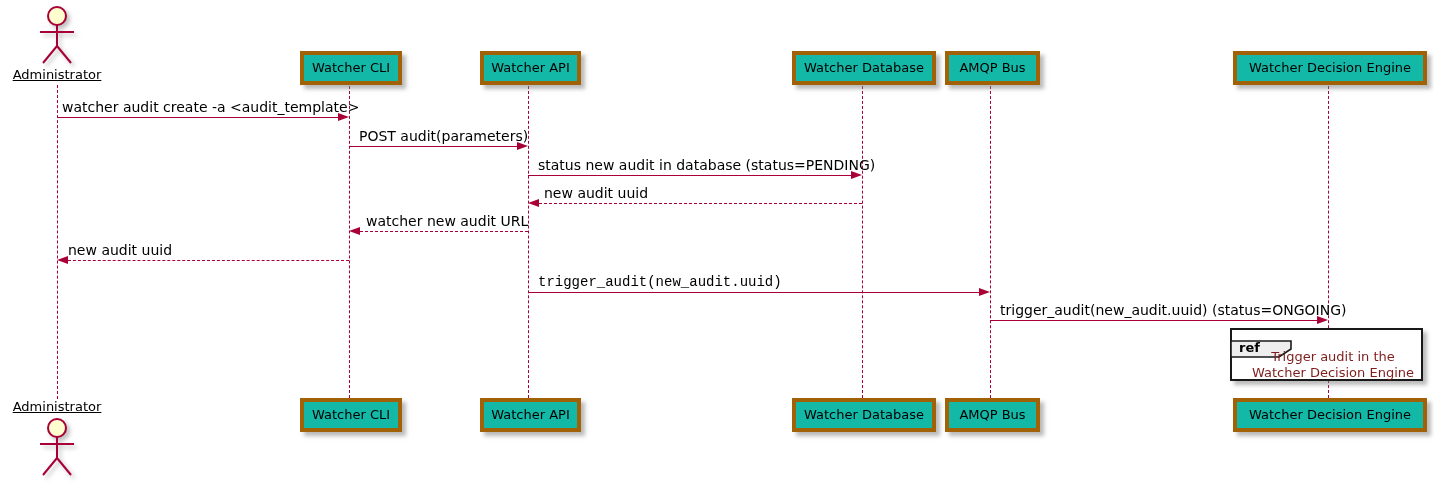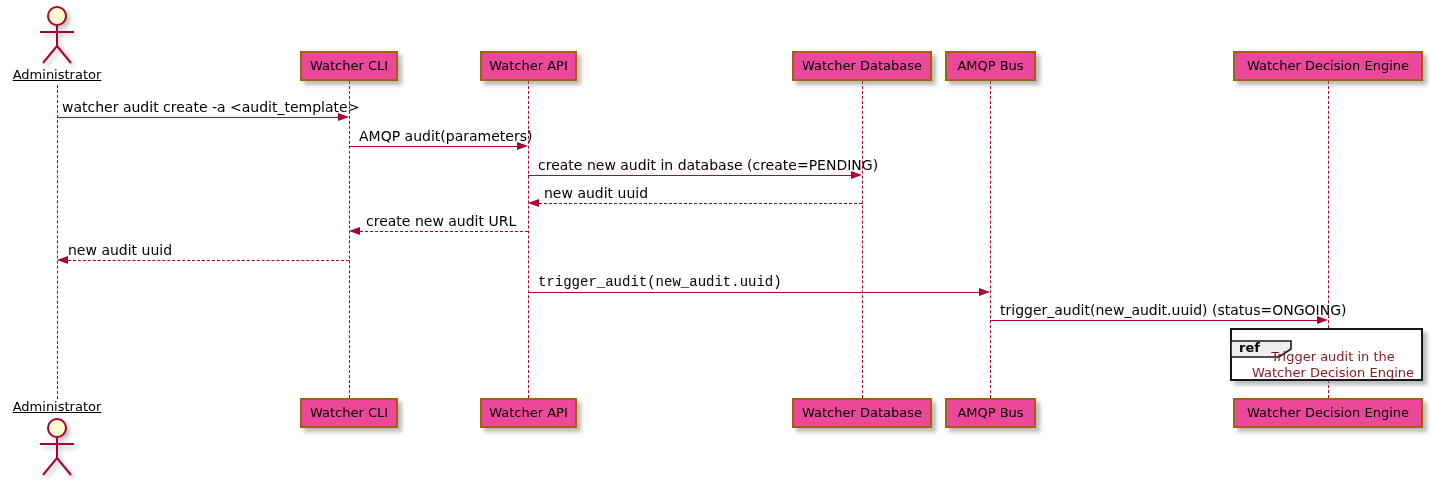--- a/index.html
+++ b/index.html
@@ -20,22 +20,22 @@
   .lifeline {
     position: absolute;
     width: 0;
     border-left: 1px dashed #A80036;
     z-index: 1;
   }
   .pbox {
     position: absolute;
     height: 26px;
     line-height: 26px;
-    border: 2px solid #a16207;
-    background: #ec4899;
+    border: 4px solid #a16207;
+    background: #14b8a6;
     text-align: center;
     font-size: 13px;
     color: #000000;
     box-shadow: 4px 4px 4px rgba(130,130,130,0.55);
     z-index: 3;
     white-space: nowrap;
   }
   .actor-label {
     position: absolute;
     width: 100px;
@@ -157,39 +157,39 @@
   <div class="pbox" style="left:945px; top:398px; width:87px;">AMQP Bus</div>
   <div class="pbox" style="left:1233px; top:398px; width:186px;">Watcher Decision Engine</div>
 
   <div>
     <div class="msg-label" style="left:62px; top:99px;">watcher audit create -a &lt;audit_template&gt;</div>
     <div class="msg-line" style="left:57px; top:117px; width:282px;"></div>
     <div class="ah right" style="left:338px; top:113px;"></div>
   </div>
 
   <div>
-    <div class="msg-label" style="left:359px; top:128px;">AMQP audit(parameters)</div>
+    <div class="msg-label" style="left:359px; top:128px;">POST audit(parameters)</div>
     <div class="msg-line" style="left:349px; top:146px; width:169px;"></div>
     <div class="ah right" style="left:517px; top:142px;"></div>
   </div>
 
   <div>
-    <div class="msg-label" style="left:538px; top:157px;">create new audit in database (create=PENDING)</div>
+    <div class="msg-label" style="left:538px; top:157px;">status new audit in database (status=PENDING)</div>
     <div class="msg-line" style="left:528px; top:175px; width:324px;"></div>
     <div class="ah right" style="left:851px; top:171px;"></div>
   </div>
 
   <div>
     <div class="msg-label" style="left:544px; top:185px;">new audit uuid</div>
     <div class="msg-line dashed" style="left:539px; top:203px; width:323px;"></div>
     <div class="ah left" style="left:528px; top:199px;"></div>
   </div>
 
   <div>
-    <div class="msg-label" style="left:366px; top:213px;">create new audit URL</div>
+    <div class="msg-label" style="left:366px; top:213px;">watcher new audit URL</div>
     <div class="msg-line dashed" style="left:360px; top:231px; width:168px;"></div>
     <div class="ah left" style="left:349px; top:227px;"></div>
   </div>
 
   <div>
     <div class="msg-label" style="left:68px; top:242px;">new audit uuid</div>
     <div class="msg-line dashed" style="left:68px; top:260px; width:281px;"></div>
     <div class="ah left" style="left:57px; top:256px;"></div>
   </div>
 

